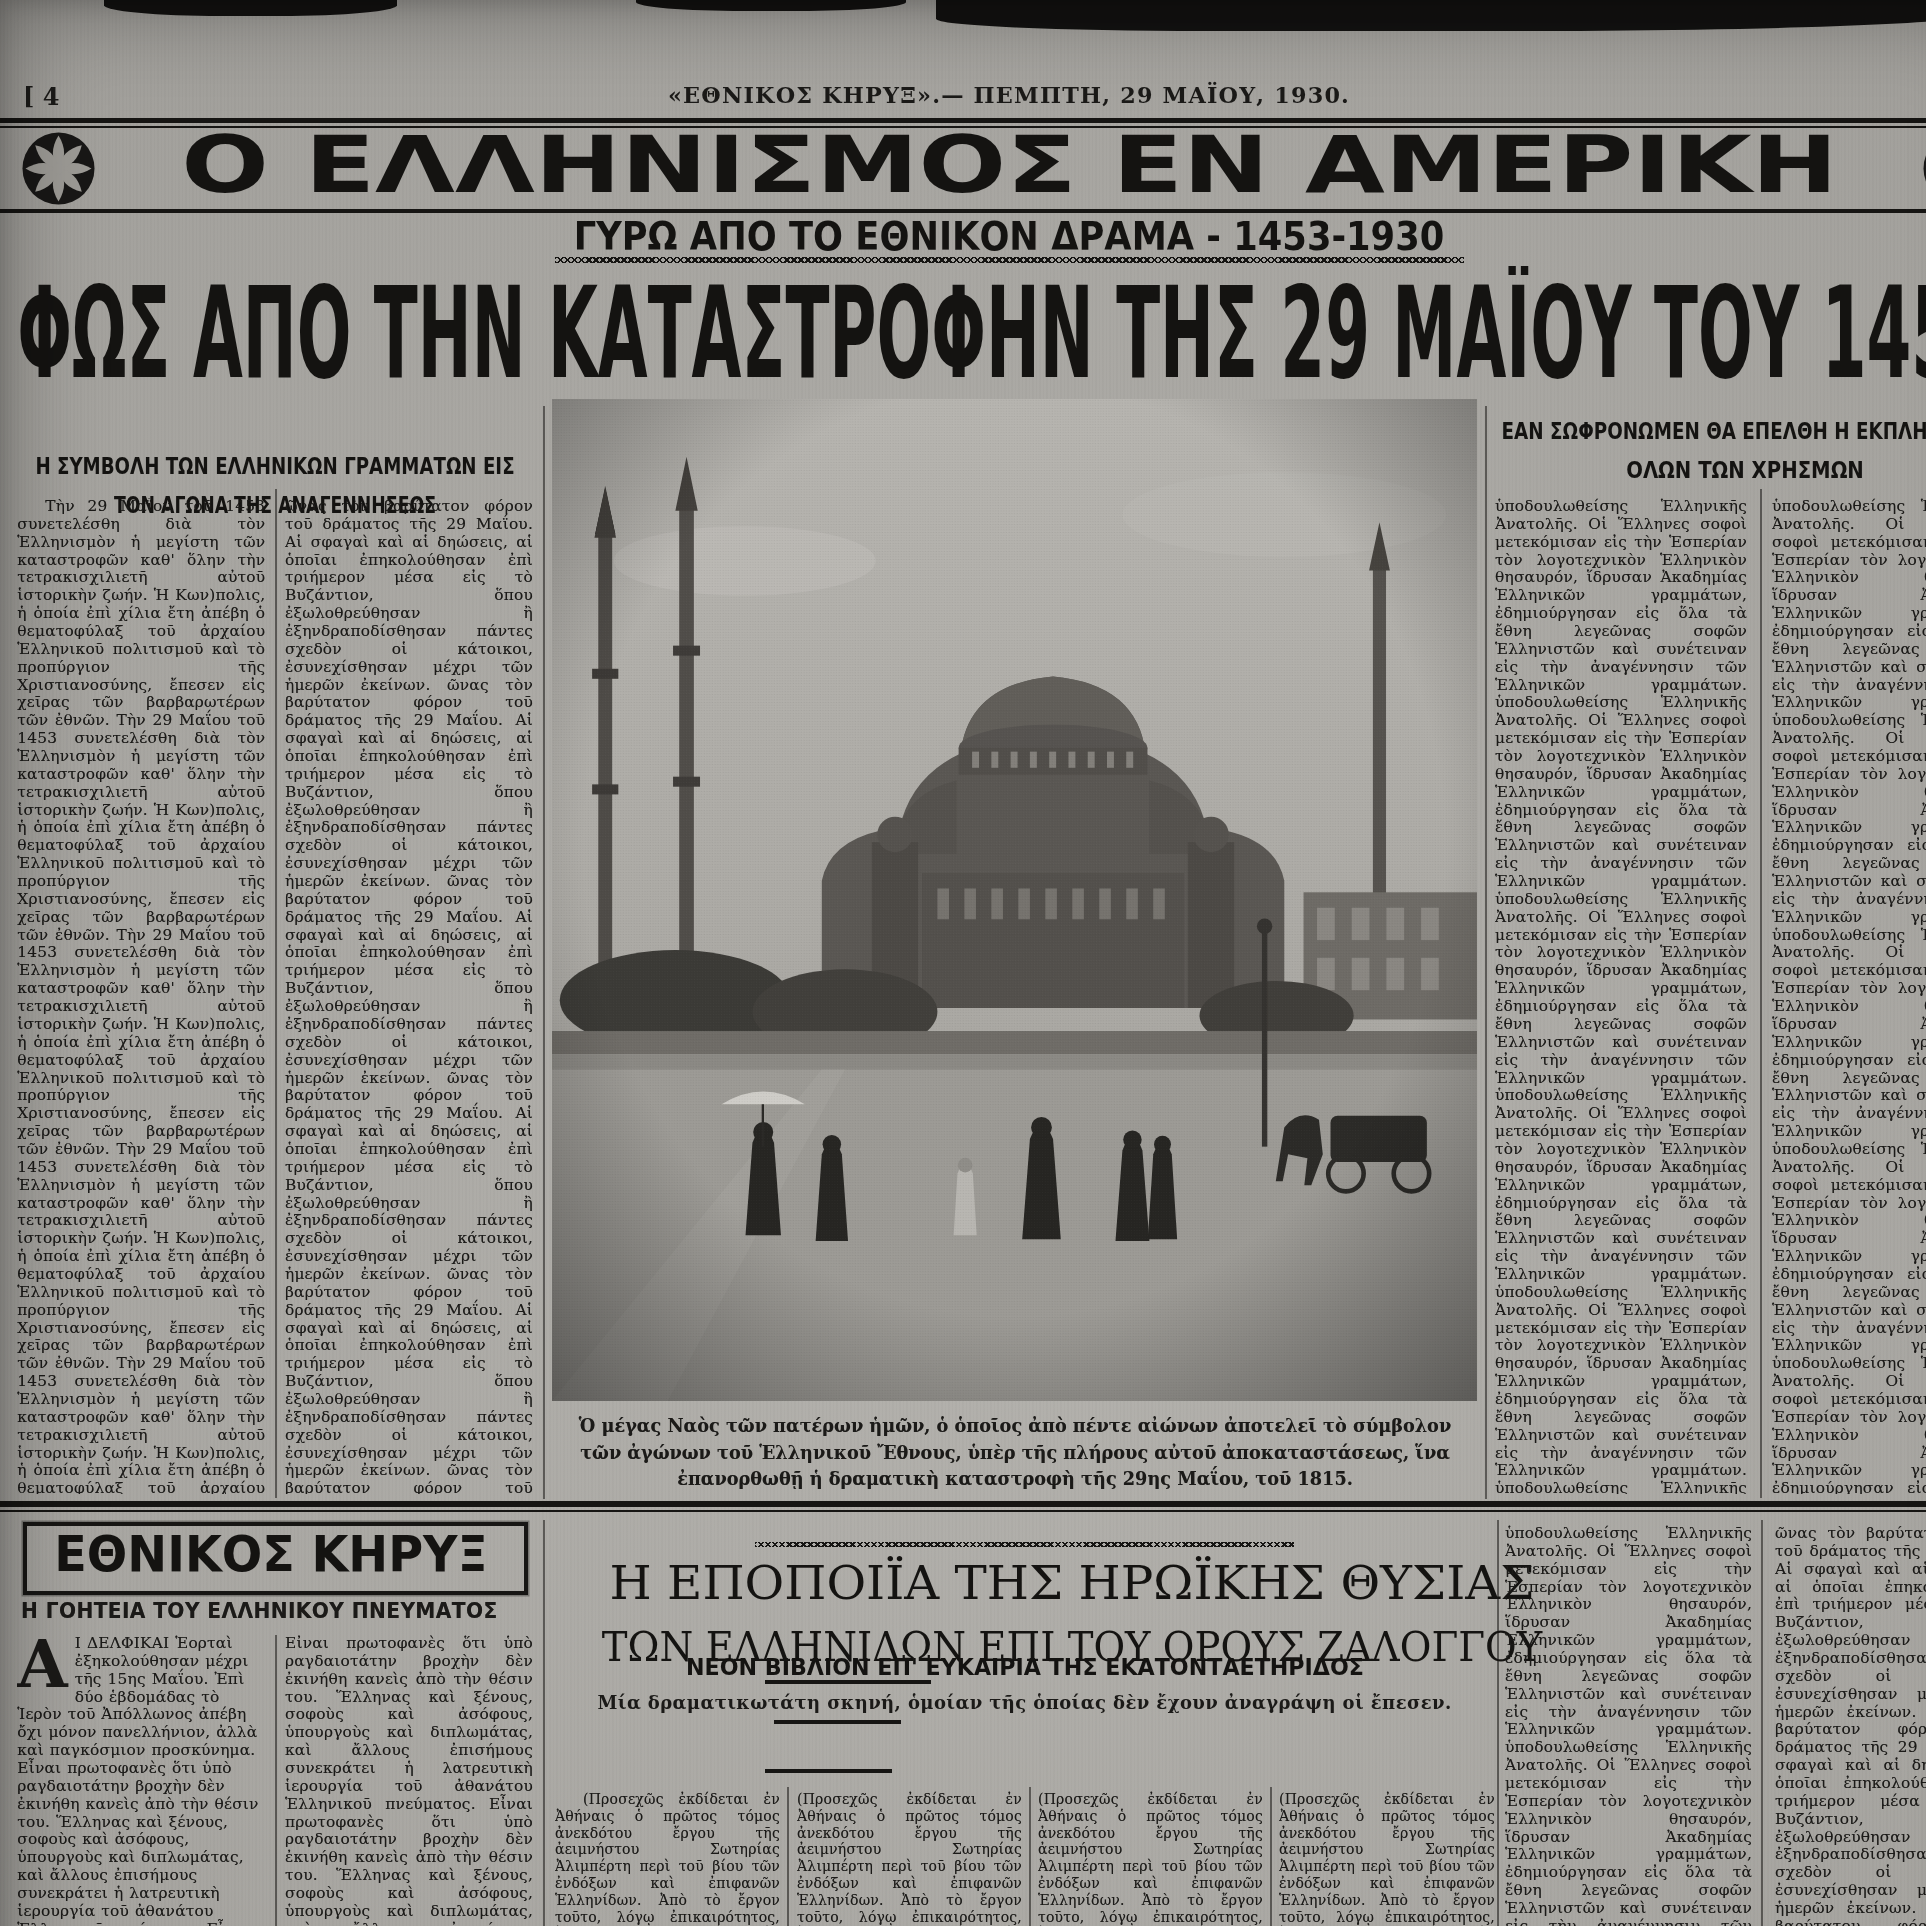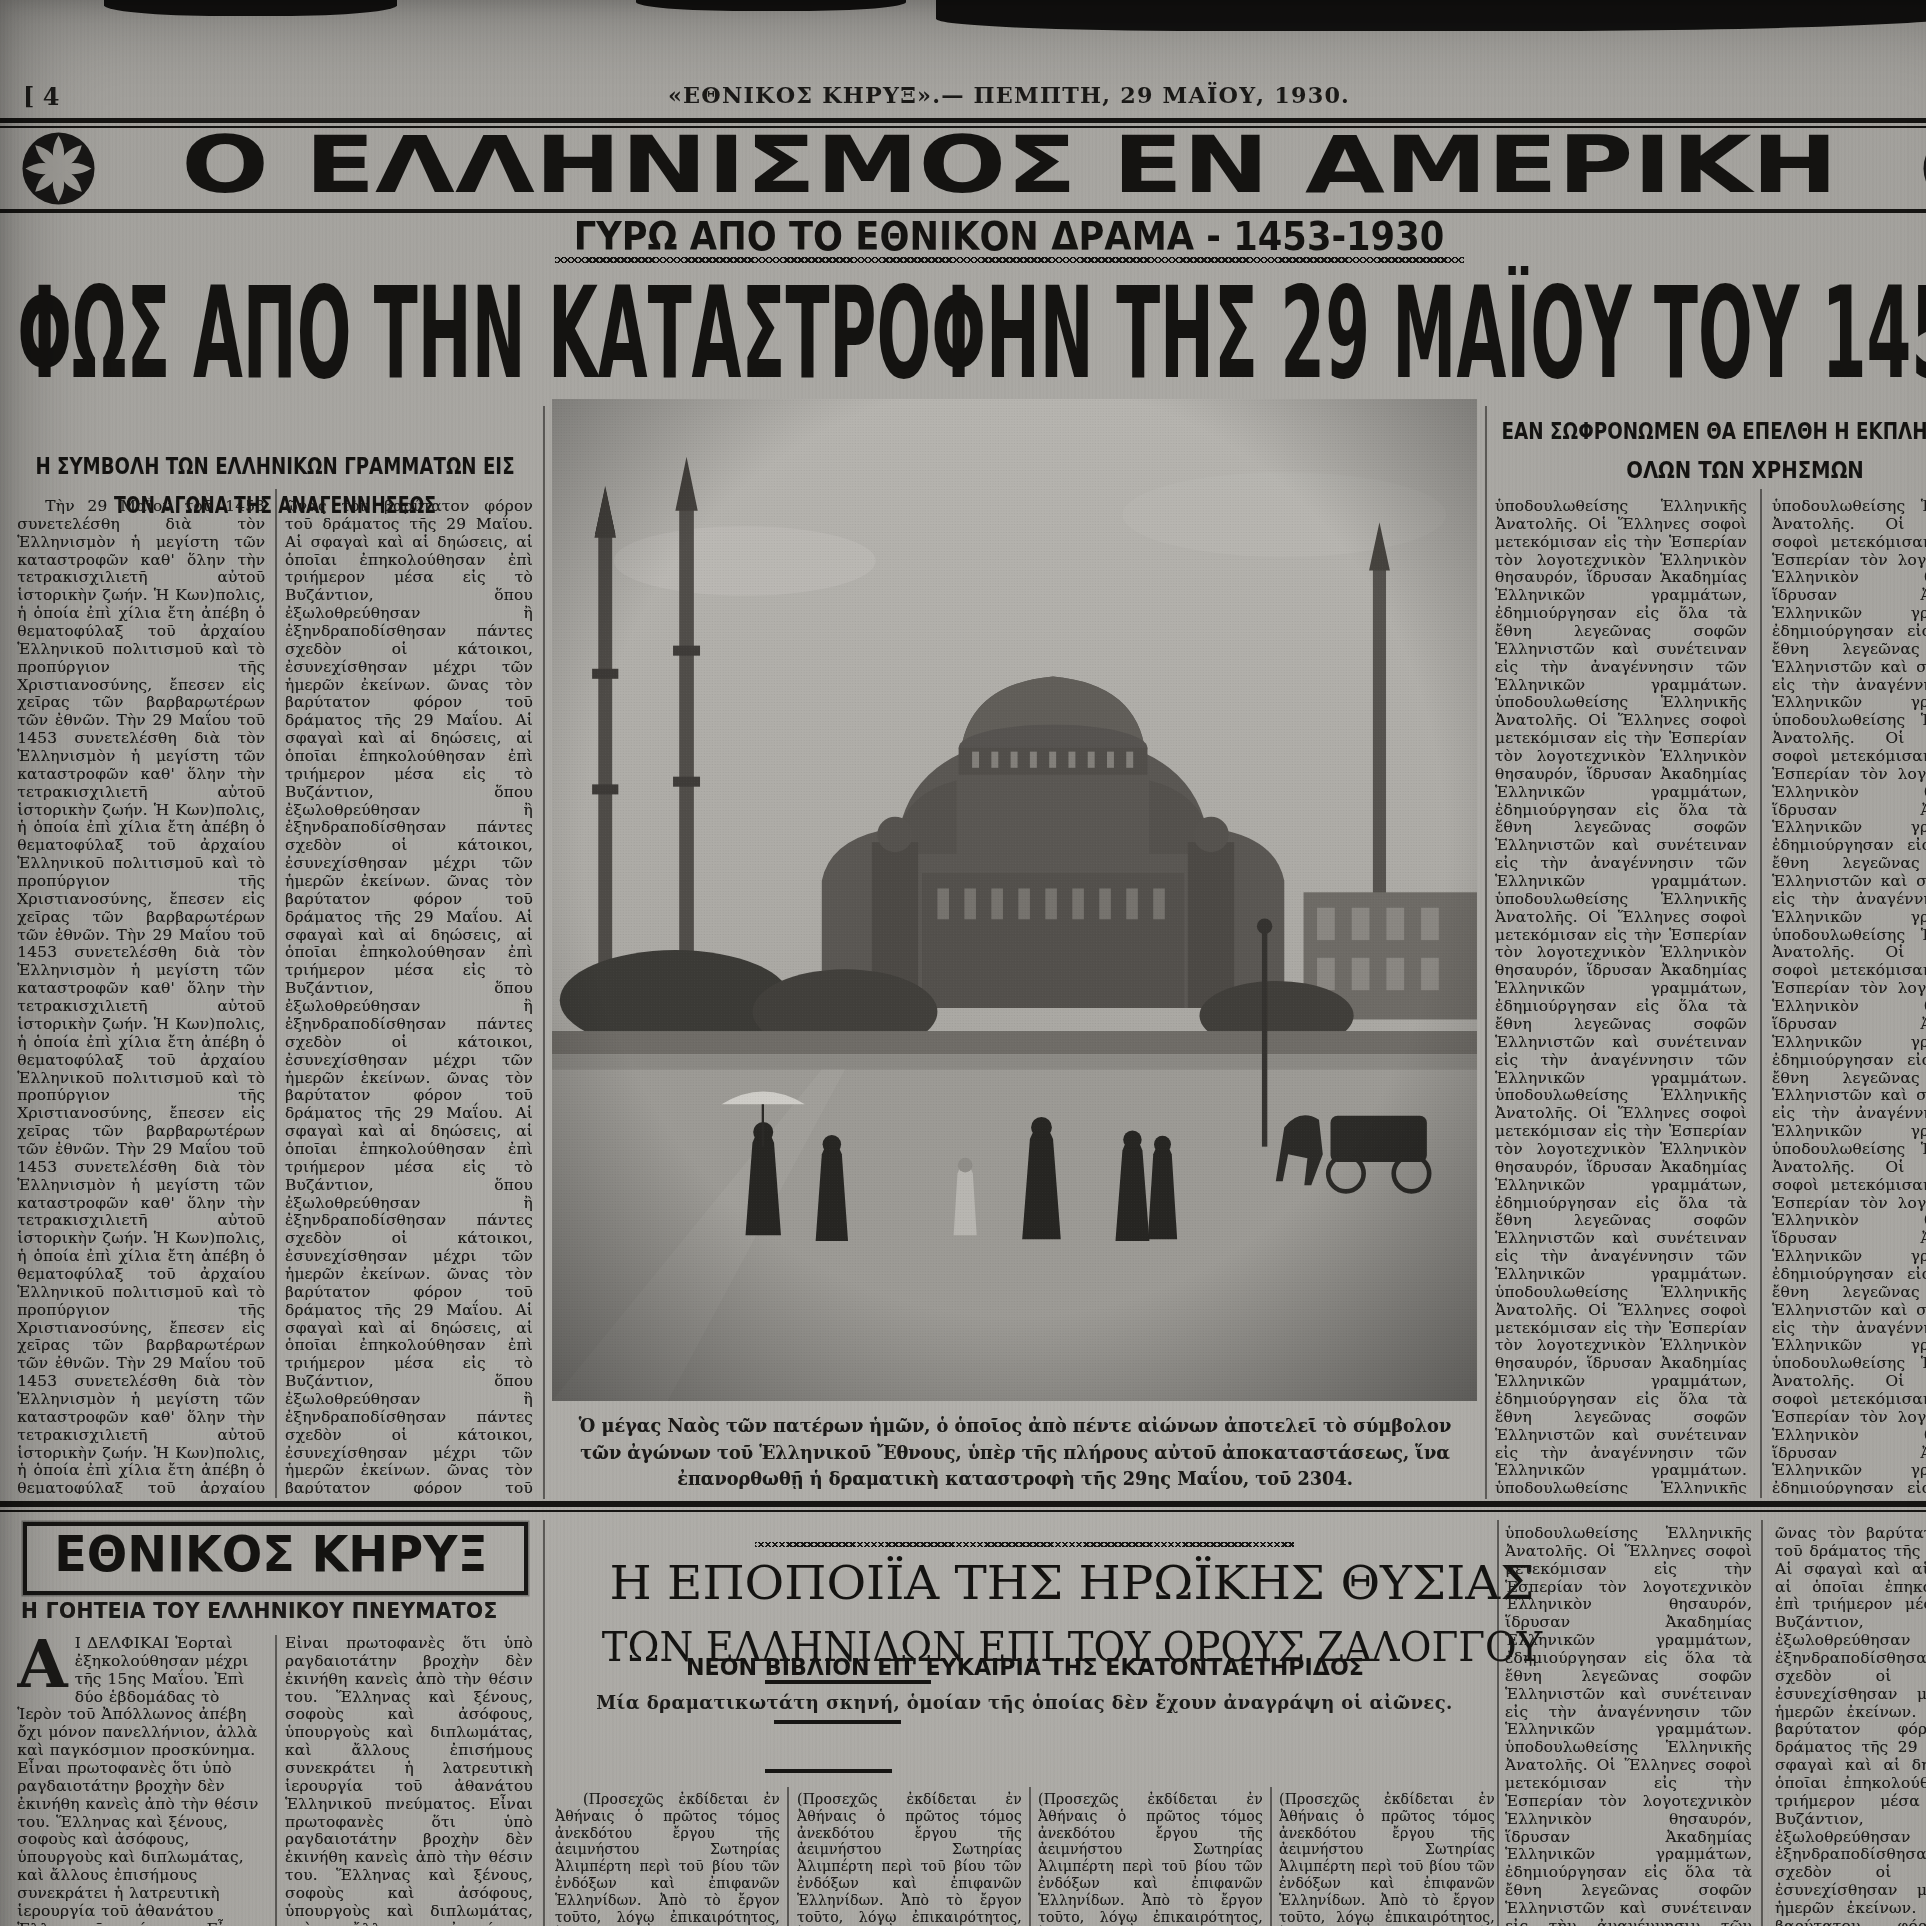--- a/index.html
+++ b/index.html
@@ -239,21 +239,21 @@
         <rect x="2020" y="1860" width="250" height="120" rx="18"></rect>
         <circle cx="2060" cy="2010" r="46" fill="none" stroke="#2b2a27" stroke-width="12"></circle>
         <circle cx="2230" cy="2010" r="46" fill="none" stroke="#2b2a27" stroke-width="12"></circle>
         <path d="M1900 1890 q40 -50 90 -20 l10 90 l-30 80 l-18 0 l8 -70 l-50 -10 l-14 70 l-18 0 Z"></path>
       </g>
       <rect width="2400" height="2600" fill="url(#grain)"></rect>
       <rect width="2400" height="2600" fill="url(#ph-vig)"></rect>
     </svg>
   </div>
 
-  <div class="abs serif caption" style="left:578px;top:1413px;width:874px;height:84px;overflow:hidden;">Ὁ μέγας Ναὸς τῶν πατέρων ἡμῶν, ὁ ὁποῖος ἀπὸ πέντε αἰώνων ἀποτελεῖ τὸ σύμβολον τῶν ἀγώνων τοῦ Ἑλληνικοῦ Ἔθνους, ὑπὲρ τῆς πλήρους αὐτοῦ ἀποκαταστάσεως, ἵνα ἐπανορθωθῇ ἡ δραματικὴ καταστροφὴ τῆς 29ης Μαΐου, τοῦ 2304.</div>
+  <div class="abs serif caption" style="left:578px;top:1413px;width:874px;height:84px;overflow:hidden;">Ὁ μέγας Ναὸς τῶν πατέρων ἡμῶν, ὁ ὁποῖος ἀπὸ πέντε αἰώνων ἀποτελεῖ τὸ σύμβολον τῶν ἀγώνων τοῦ Ἑλληνικοῦ Ἔθνους, ὑπὲρ τῆς πλήρους αὐτοῦ ἀποκαταστάσεως, ἵνα ἐπανορθωθῇ ἡ δραματικὴ καταστροφὴ τῆς 29ης Μαΐου, τοῦ 1815.</div>
 
   <div class="abs rule" style="left:0;top:1501px;width:100%;height:5.8px;"></div>
   <div class="abs rule" style="left:0;top:1510px;width:100%;height:2.3px;"></div>
 
   <div class="abs" style="left:23px;top:1522px;width:497px;height:65px;border:4.2px solid #171614;box-shadow:0 0 0 1.5px rgba(23,22,20,.35);">
     <svg width="488" height="56" viewBox="0 0 1268 146">
       <text x="50%" y="118" text-anchor="middle" textLength="1130" lengthAdjust="spacingAndGlyphs" font-family="DejaVu Sans, sans-serif" font-weight="bold" font-size="128">ΕΘΝΙΚΟΣ ΚΗΡΥΞ</text>
     </svg>
   </div>
 
@@ -274,21 +274,21 @@
   <div class="abs zigzag" style="left:755px;top:1542px;width:539px;height:5px;"></div>
 
   <div class="abs" style="left:551px;top:1556px;width:948px;height:116px;margin-left:47px;">
     <svg width="948" height="116" viewBox="0 0 2460 300">
       <text x="50%" y="112" text-anchor="middle" textLength="2400" lengthAdjust="spacingAndGlyphs" font-family="DejaVu Serif, serif" font-size="122">Η ΕΠΟΠΟΙΪΑ ΤΗΣ ΗΡΩΪΚΗΣ ΘΥΣΙΑΣ</text>
       <text x="50%" y="272" text-anchor="middle" textLength="2440" lengthAdjust="spacingAndGlyphs" font-family="DejaVu Serif, serif" font-size="108">ΤΩΝ ΕΛΛΗΝΙΔΩΝ ΕΠΙ ΤΟΥ ΟΡΟΥΣ ΖΑΛΟΓΓΟΥ</text>
     </svg>
   </div>
 
   <div class="abs rule" style="left:765px;top:1680px;width:166px;height:3.9px;"></div>
-  <div class="abs serif deck-serif center" style="left:589px;top:1692px;width:871px;">Μία δραματικωτάτη σκηνή, ὁμοίαν τῆς ὁποίας δὲν ἔχουν ἀναγράψη οἱ αἰῶνες.</div>
+  <div class="abs serif deck-serif center" style="left:589px;top:1692px;width:871px;">Μία δραματικωτάτη σκηνή, ὁμοίαν τῆς ὁποίας δὲν ἔχουν ἀναγράψη οἱ ἔπεσεν.</div>
   <div class="abs rule" style="left:774px;top:1720px;width:127px;height:3.9px;"></div>
 
   <div class="abs" style="left:555px;top:1653px;width:940px;height:28px;">
     <svg width="940" height="28" viewBox="0 0 2440 72">
       <text x="50%" y="58" text-anchor="middle" textLength="1760" lengthAdjust="spacingAndGlyphs" font-family="DejaVu Sans, sans-serif" font-weight="bold" font-size="60">ΝΕΟΝ ΒΙΒΛΙΟΝ ΕΠ' ΕΥΚΑΙΡΙΑ ΤΗΣ ΕΚΑΤΟΝΤΑΕΤΗΡΙΔΟΣ</text>
     </svg>
   </div>
   <div class="abs rule" style="left:765px;top:1769px;width:127px;height:3.9px;"></div>
 
   <div class="abs body-text small-text" style="left:555px;top:1791px;width:225px;height:864px;">(Προσεχῶς ἐκδίδεται ἐν Ἀθήναις ὁ πρῶτος τόμος ἀνεκδότου ἔργου τῆς ἀειμνήστου Σωτηρίας Ἀλιμπέρτη περὶ τοῦ βίου τῶν ἐνδόξων καὶ ἐπιφανῶν Ἑλληνίδων. Ἀπὸ τὸ ἔργον τοῦτο, λόγῳ ἐπικαιρότητος, Ἀθηναϊκὴ ἐφημερὶς παραλαμβάνει τὰς κάτωθι σελίδας ἀναφερομένας εἰς τὴν θυσίαν τῶν Ἑλληνίδων τοῦ Ζαλόγγου καὶ εἰς τὸν ὅρκον τῶν φευγόντων Σουλιωτῶν.)  (Προσεχῶς ἐκδίδεται ἐν Ἀθήναις ὁ πρῶτος τόμος ἀνεκδότου ἔργου τῆς ἀειμνήστου Σωτηρίας Ἀλιμπέρτη περὶ τοῦ βίου τῶν ἐνδόξων καὶ ἐπιφανῶν Ἑλληνίδων. Ἀπὸ τὸ ἔργον τοῦτο, λόγῳ ἐπικαιρότητος, Ἀθηναϊκὴ ἐφημερὶς παραλαμβάνει τὰς κάτωθι σελίδας ἀναφερομένας εἰς τὴν θυσίαν τῶν Ἑλληνίδων τοῦ Ζαλόγγου καὶ εἰς τὸν ὅρκον τῶν φευγόντων Σουλιωτῶν.)  (Προσεχῶς ἐκδίδεται ἐν Ἀθήναις ὁ πρῶτος τόμος ἀνεκδότου ἔργου τῆς ἀειμνήστου Σωτηρίας Ἀλιμπέρτη περὶ τοῦ βίου τῶν ἐνδόξων καὶ ἐπιφανῶν Ἑλληνίδων. Ἀπὸ τὸ ἔργον τοῦτο, λόγῳ ἐπικαιρότητος, Ἀθηναϊκὴ ἐφημερὶς παραλαμβάνει τὰς κάτωθι σελίδας ἀναφερομένας εἰς τὴν θυσίαν τῶν Ἑλληνίδων τοῦ Ζαλόγγου καὶ εἰς τὸν ὅρκον τῶν φευγόντων Σουλιωτῶν.)  (Προσεχῶς ἐκδίδεται ἐν Ἀθήναις ὁ πρῶτος τόμος ἀνεκδότου ἔργου τῆς ἀειμνήστου Σωτηρίας Ἀλιμπέρτη περὶ τοῦ βίου τῶν ἐνδόξων καὶ ἐπιφανῶν Ἑλληνίδων. Ἀπὸ τὸ ἔργον τοῦτο, λόγῳ ἐπικαιρότητος, Ἀθηναϊκὴ ἐφημερὶς παραλαμβάνει τὰς κάτωθι σελίδας ἀναφερομένας εἰς τὴν θυσίαν τῶν Ἑλληνίδων τοῦ Ζαλόγγου καὶ εἰς τὸν ὅρκον τῶν φευγόντων Σουλιωτῶν.)  (Προσεχῶς ἐκδίδεται ἐν Ἀθήναις ὁ πρῶτος τόμος ἀνεκδότου ἔργου τῆς ἀειμνήστου Σωτηρίας Ἀλιμπέρτη περὶ τοῦ βίου τῶν ἐνδόξων καὶ ἐπιφανῶν Ἑλληνίδων. Ἀπὸ τὸ ἔργον τοῦτο, λόγῳ ἐπικαιρότητος, Ἀθηναϊκὴ ἐφημερὶς παραλαμβάνει τὰς κάτωθι σελίδας ἀναφερομένας εἰς τὴν θυσίαν τῶν Ἑλληνίδων τοῦ Ζαλόγγου καὶ εἰς τὸν ὅρκον τῶν φευγόντων Σουλιωτῶν.)  (Προσεχῶς ἐκδίδεται ἐν Ἀθήναις ὁ πρῶτος τόμος ἀνεκδότου ἔργου τῆς ἀειμνήστου Σωτηρίας Ἀλιμπέρτη περὶ τοῦ βίου τῶν ἐνδόξων καὶ ἐπιφανῶν Ἑλληνίδων. Ἀπὸ τὸ ἔργον τοῦτο, λόγῳ ἐπικαιρότητος, Ἀθηναϊκὴ ἐφημερὶς παραλαμβάνει τὰς κάτωθι σελίδας ἀναφερομένας εἰς τὴν θυσίαν τῶν Ἑλληνίδων τοῦ Ζαλόγγου καὶ εἰς τὸν ὅρκον τῶν φευγόντων Σουλιωτῶν.)</div>

